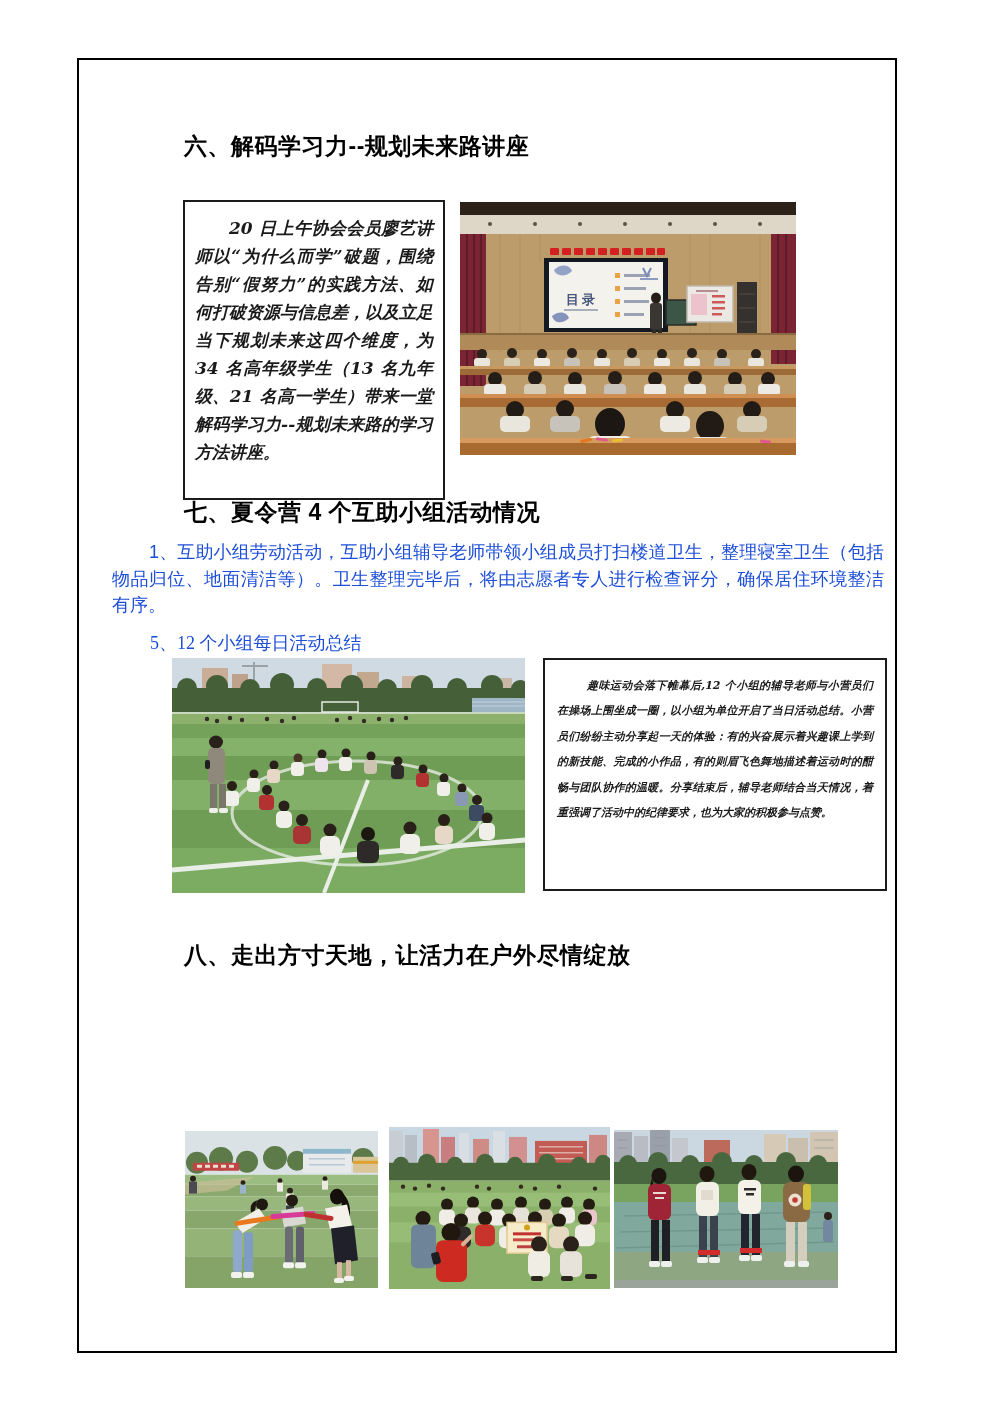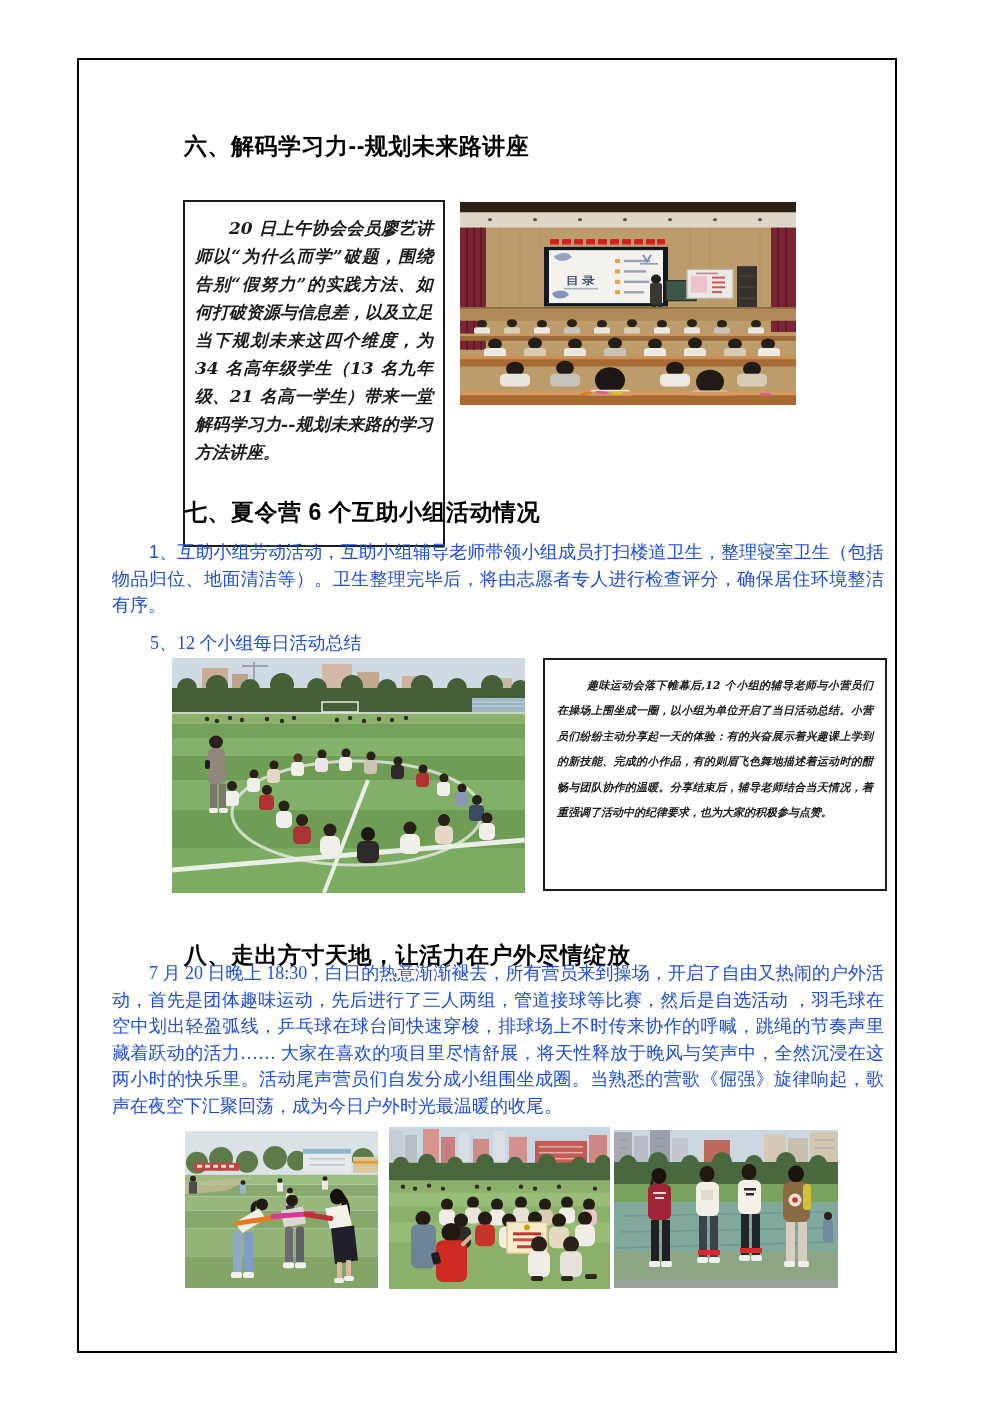--- a/index.html
+++ b/index.html
@@ -8,27 +8,27 @@
   .frame{position:absolute;left:77px;top:58px;width:816px;height:1291px;border:2px solid #000;}
   .hd{position:absolute;left:184px;margin:0;font-family:"Liberation Sans","DejaVu Sans",sans-serif;
       font-weight:bold;font-size:23px;color:#000000;letter-spacing:0.5px;white-space:nowrap;}
   .body{position:absolute;margin:0;font-size:18px;line-height:26.6px;text-align:justify;
         text-justify:inter-character;color:#1d4ed8;}
   .indent{text-indent:37px;}
   .lead{font-family:"Liberation Sans","DejaVu Sans",sans-serif;}
   .tbox{position:absolute;border:2px solid #1b1b1b;background:#fff;box-sizing:border-box;
         font-family:"DejaVu Serif","Liberation Serif",serif;font-style:italic;font-weight:600;
         text-align:justify;color:#1a1a1a;}
-  .tbox1{left:183px;top:200px;width:262px;height:347px;padding:12px 10px 0 10px;
+  .tbox1{left:183px;top:200px;width:262px;height:300px;padding:12px 10px 0 10px;
          font-size:17px;line-height:28px;text-indent:34px;}
   .tbox2{left:543px;top:658px;width:344px;height:233px;padding:13px 12px 0 12px;
          font-size:11px;line-height:25.4px;text-indent:30px;}
   .photo{position:absolute;overflow:hidden;}
   .photo svg{display:block;width:100%;height:100%;}
-  .photo1{left:460px;top:202px;width:336px;height:203px;}
+  .photo1{left:460px;top:202px;width:336px;height:253px;}
   .photo2{left:172px;top:658px;width:353px;height:235px;}
   .photoA{left:185px;top:1131px;width:193px;height:157px;}
   .photoB{left:389px;top:1127px;width:221px;height:162px;}
   .photoC{left:614px;top:1130px;width:224px;height:158px;}
 </style>
 </head>
 <body>
 
 <div class="page">
   <div class="frame"></div>
@@ -198,21 +198,21 @@
         <rect x="0" y="241" width="336" height="12" fill="#a96a30"></rect>
       <g>
         <rect x="120" y="237" width="12" height="3" rx="1.5" fill="#e07820" transform="rotate(-12 126 238)"></rect>
         <rect x="136" y="236" width="12" height="3" rx="1.5" fill="#e05890" transform="rotate(8 142 237)"></rect>
         <rect x="152" y="237" width="11" height="3" rx="1.5" fill="#e8c030" transform="rotate(-6 157 238)"></rect>
         <rect x="300" y="238" width="11" height="3" rx="1.5" fill="#e05890" transform="rotate(6 305 239)"></rect>
       </g>
     </svg>
   </div>
 
-  <h1 class="hd" style="top:497px">七、夏令营 6 个互助小组活动情况</h1>
+  <h1 class="hd" style="top:497px">七、夏令营 4 个互助小组活动情况</h1>
 
   <p class="body indent" style="left:112px;top:539px;width:772px;"><span class="lead">1、互助小组劳动活动，</span><span>互助小组辅导老师带领小组成员打扫楼道卫生，整理寝室卫生（包括物品归位、地面清洁等）。卫生整理完毕后，将由志愿者专人进行检查评分，确保居住环境整洁有序。</span></p>
 
   <p class="body" style="left:150px;top:630px;width:620px;">5、12 个小组每日活动总结</p>
 
   <div class="photo photo2">
     <svg viewBox="0 0 353 235" preserveAspectRatio="none">
       <rect x="0" y="0" width="353" height="40" fill="#cfdae3"></rect>
       <g>
         <rect x="30" y="10" width="26" height="26" fill="#c9ad97"></rect>
@@ -361,21 +361,20 @@
         <rect x="37" y="150" width="9" height="5" rx="2" fill="#efefea"></rect>
           <rect x="47" y="150" width="9" height="5" rx="2" fill="#efefea"></rect>
       </g>
     </svg>
   </div>
 
   <div class="tbox tbox2">趣味运动会落下帷幕后,12 个小组的辅导老师与小营员们在操场上围坐成一圈，以小组为单位开启了当日活动总结。小营员们纷纷主动分享起一天的体验：有的兴奋展示着兴趣课上学到的新技能、完成的小作品，有的则眉飞色舞地描述着运动时的酣畅与团队协作的温暖。分享结束后，辅导老师结合当天情况，着重强调了活动中的纪律要求，也为大家的积极参与点赞。</div>
 
   <h1 class="hd" style="top:940px">八、走出方寸天地，让活力在户外尽情绽放</h1>
 
-  <p class="body indent" style="left:112px;top:960px;width:772px;">7 月 20 日晚上 18:30，白日的热意渐渐褪去，所有营员来到操场，开启了自由又热闹的户外活动，首先是团体趣味运动，先后进行了三人两组，管道接球等比赛，然后是自选活动 ，羽毛球在空中划出轻盈弧线，乒乓球在球台间快速穿梭，排球场上不时传来协作的呼喊，跳绳的节奏声里藏着跃动的活力…… 大家在喜欢的项目里尽情舒展，将天性释放于晚风与笑声中，全然沉浸在这两小时的快乐里。活动尾声营员们自发分成小组围坐成圈。当熟悉的营歌《倔强》旋律响起，歌声在夜空下汇聚回荡，成为今日户外时光最温暖的收尾。</p>
 
   <div class="photo photoA">
     <svg viewBox="0 0 193 158" preserveAspectRatio="none">
       <rect x="0" y="0" width="193" height="44" fill="#dbe2e6"></rect>
       <g fill="#5d7a49">
           <circle cx="12" cy="32" r="11"></circle>
           <circle cx="36" cy="28" r="12"></circle>
           <circle cx="62" cy="31" r="11"></circle>
           <circle cx="90" cy="27" r="12"></circle>
           <circle cx="112" cy="30" r="10"></circle>

